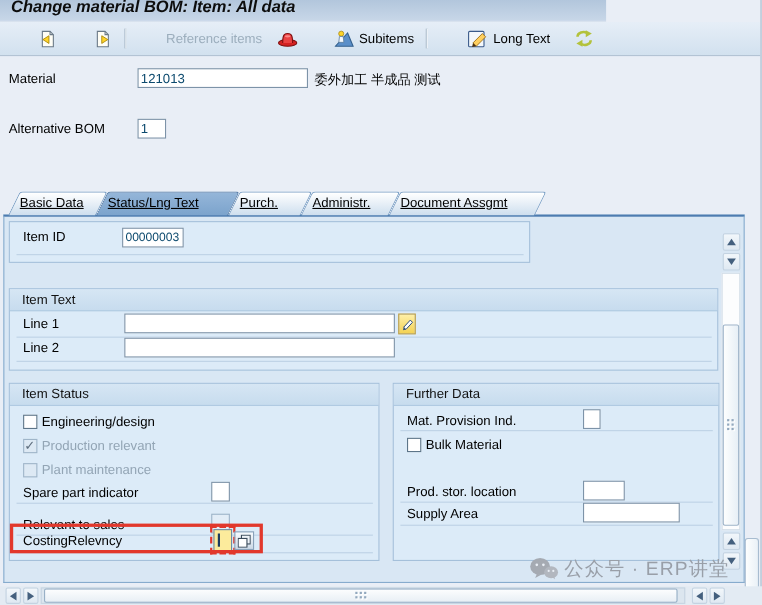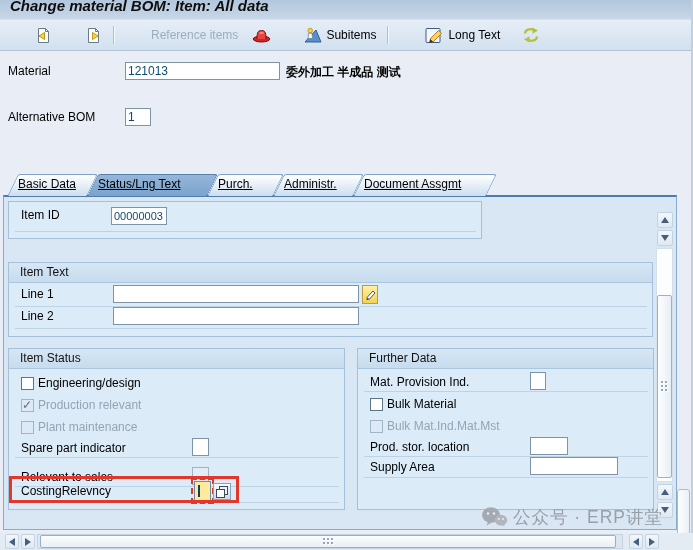--- a/index.html
+++ b/index.html
@@ -1,37 +1,37 @@
 <!DOCTYPE html>
 <html><head>
 <meta charset="utf-8">
 <style>
   html,body{margin:0;padding:0;}
   .screen{position:relative;width:693px;height:550px;background:#e9eef6;overflow:hidden;
           font-family:"Liberation Sans",sans-serif;font-size:12px;color:#000;}
 
   
-  .titlebar{position:absolute;left:0;top:0;width:693px;height:19px;overflow:hidden;
+  .titlebar{position:absolute;left:0;top:0;width:551px;height:19px;overflow:hidden;
             background:linear-gradient(#b2c6dc,#c8d7e8);border-bottom:1px solid #d8e2ee;}
   .titlebar .ttl{display:inline-block;margin:-3px 0 0 10px;font-style:italic;font-weight:bold;
                  font-size:15px;color:#0d0d0d;white-space:nowrap;}
 
   
   .toolbar{position:absolute;left:0;top:20px;width:693px;height:31px;box-sizing:border-box;
            background:linear-gradient(#e6eef7,#d2e1ef);border-bottom:1px solid #b3c3d4;
            display:flex;align-items:center;padding:0 6px;}
   .tbtn{display:inline-flex;align-items:center;gap:4px;background:transparent;border:1px solid transparent;
         padding:2px 3px;font-family:"Liberation Sans",sans-serif;font-size:12px;color:#000;cursor:default;margin-left:25px;}
   .tsep{width:1px;height:18px;background:#aebecd;border-right:1px solid #f2f7fb;margin:0 7px;}
   .tdisabled{color:#9caebd;}
 
   
   .flabel{position:absolute;left:8px;top:2px;white-space:nowrap;}
   .frow{position:absolute;left:0;width:693px;height:19px;}
-  .fdesc{position:absolute;top:2px;white-space:nowrap;font-weight:bold;}
+  .fdesc{position:absolute;top:2px;white-space:nowrap;}
   .sapin{position:absolute;height:18px;border:1px solid #7d93a8;background:#fff;box-sizing:border-box;
          font-family:"Liberation Sans",sans-serif;font-size:12px;padding:0 2px;color:#0c4a6e;}
 
   
   .tab{position:absolute;top:174px;height:22px;z-index:6;}
   .tbg{position:absolute;inset:0;transform:skewX(-26deg);transform-origin:0 0;
        border:1px solid #7ea2c6;border-bottom:0;border-radius:3px 3px 0 0;
        background:linear-gradient(#ffffff,#cddeee);box-shadow:inset 0 1px 0 #fff;}
   .tab.active .tbg{background:linear-gradient(#95b6d9,#7ba3cc);border-color:#587fa9;box-shadow:none;}
   .tlabel{position:relative;display:block;line-height:21px;white-space:nowrap;text-decoration:underline;}
@@ -246,24 +246,20 @@
   <div class="gbox" style="left:357px;top:348px;width:297px;height:162px">
     <div class="ghead">Further Data</div>
     <div class="grow uline" style="top:23px;height:19px">
       <span class="glabel">Mat. Provision Ind.</span>
       <input class="sapin" style="left: 166px; top: 0px; width: 16px;" value="">
     </div>
     <div class="grow cbrow" style="top:45px;height:21px">
       <span class="cb"></span>
       <span class="cblabel">Bulk Material</span>
     </div>
-    <div class="grow cbrow disabled" style="top:67px;height:21px">
-      <span class="cb"></span>
-      <span class="cblabel">Bulk Mat.Ind.Mat.Mst</span>
-    </div>
     <div class="grow uline" style="top:88px;height:19px">
       <span class="glabel">Prod. stor. location</span>
       <input class="sapin" style="left: 166px; top: 0px; width: 38px;" value="">
     </div>
     <div class="grow uline" style="top:108px;height:20px">
       <span class="glabel">Supply Area</span>
       <input class="sapin" style="left: 166px; top: 0px; width: 88px;" value="">
     </div>
   </div>
 

